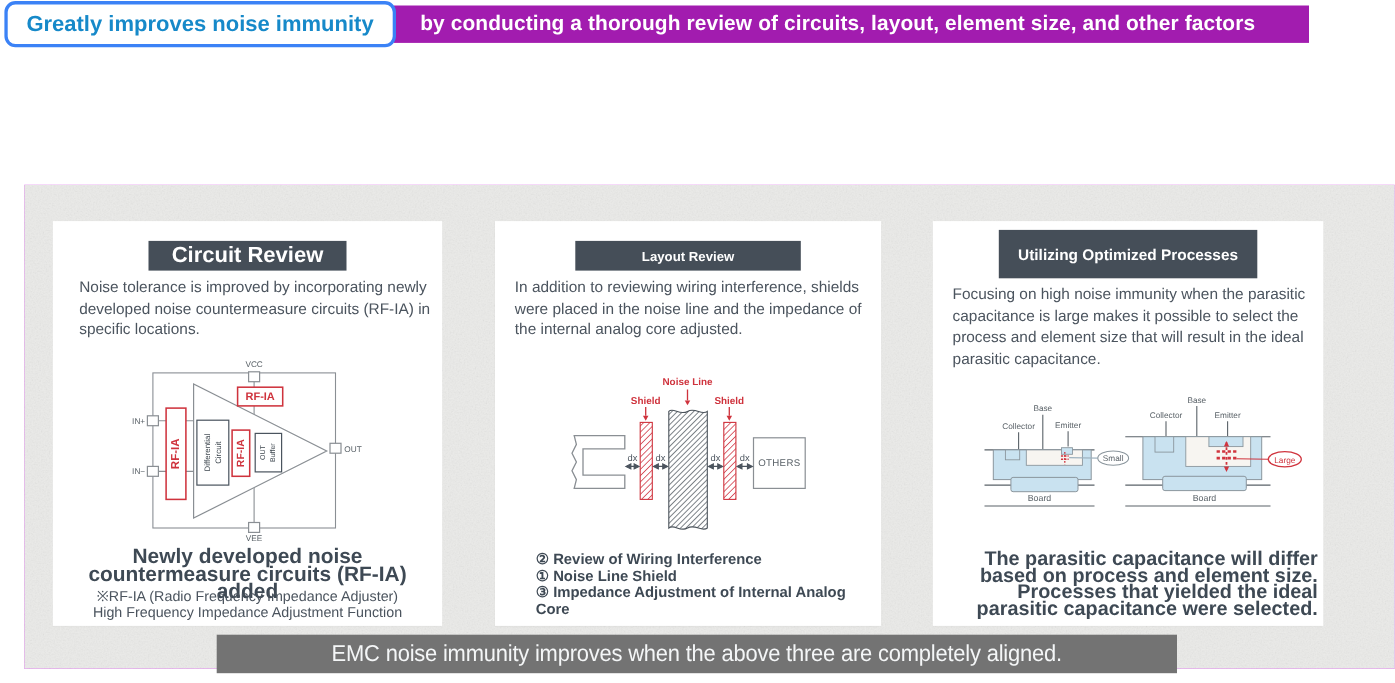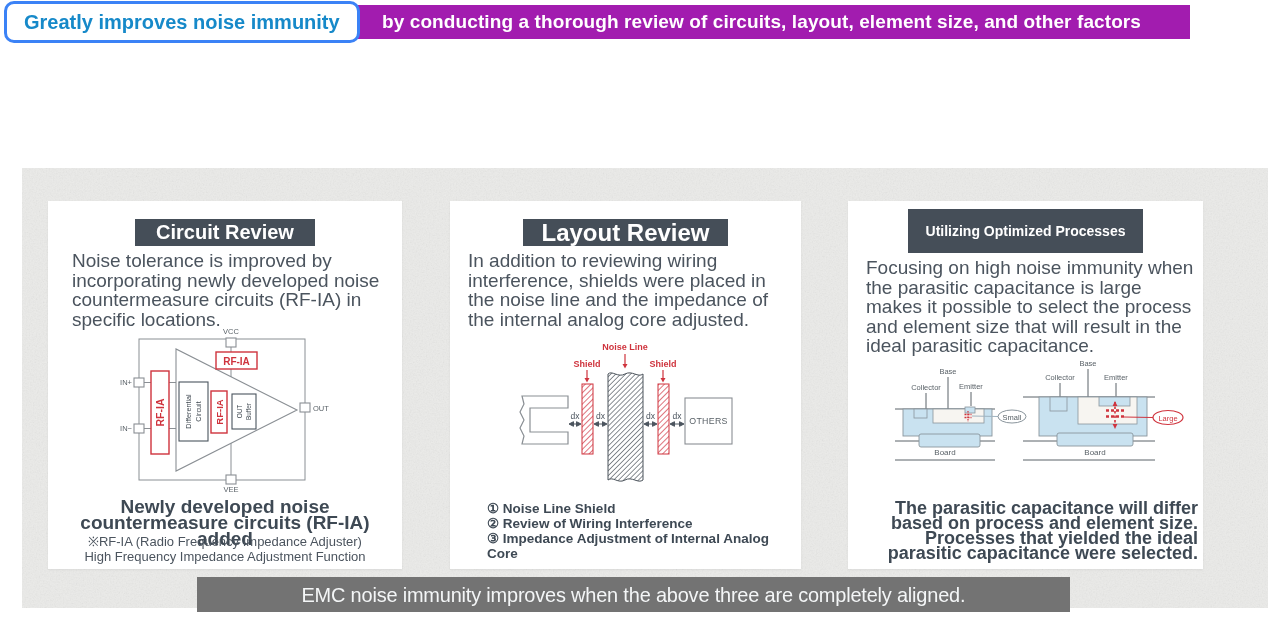--- a/index.html
+++ b/index.html
@@ -18,23 +18,23 @@
   .panel{position:absolute;left:22px;top:152px;width:1247px;height:440px;background:#d946ef;margin-top:16px;}
   .noise-svg{position:absolute;left:0;top:0;width:100%;height:100%;}
   
   .card{position:absolute;top:33px;height:368px;background:#fff;box-shadow:0 1px 2px rgba(0,0,0,.06);}
   .card1{left:26px;width:354px;}
   .card2{left:428px;width:351px;}
   .card3{left:826px;width:355px;}
   .badge{position:absolute;background:#454e58;color:#fff;font-weight:bold;text-align:center;
          display:flex;align-items:center;justify-content:center;box-sizing:border-box;}
   .badge1{left:87px;top:18px;width:180px;height:27px;font-size:20px;}
-  .badge2{left:73px;top:18px;width:205px;height:27px;font-size:24px;}
+  .badge2{left:73px;top:18px;width:205px;height:27px;font-size:12px;}
   .badge3{left:60px;top:8px;width:235px;height:44px;font-size:14px;line-height:22px;padding:0 6px;}
-  .card-body{position:absolute;font-size:19px;line-height:19.5px;color:#4b545e;}
+  .card-body{position:absolute;font-size:14px;line-height:19.5px;color:#4b545e;}
   .body1{left:24px;top:50px;width:320px;}
   .body2{left:18px;top:50px;width:327px;}
   .body3{left:18px;top:57px;width:332px;}
   .diag{position:absolute;}
   .diag1{left:52px;top:123px;}
   .diag2{left:32px;top:133px;}
   .diag3{left:14px;top:153px;}
   .caption1{position:absolute;left:20px;top:298px;width:314px;text-align:center;font-weight:bold;
             font-size:19px;line-height:16px;color:#3e4954;}
   .note1{position:absolute;left:8px;top:333px;width:338px;text-align:center;font-size:13px;
@@ -178,22 +178,22 @@
             <polygon points="188,90 192.5,87.7 192.5,92.3"></polygon>
             <polygon points="202,90 197.5,87.7 197.5,92.3"></polygon>
         </g>
         <text x="93" y="85" text-anchor="middle" font-size="8.5" fill="#4b545e">dx</text>
         <text x="118.5" y="85" text-anchor="middle" font-size="8.5" fill="#4b545e">dx</text>
         <text x="168.5" y="85" text-anchor="middle" font-size="8.5" fill="#4b545e">dx</text>
         <text x="195" y="85" text-anchor="middle" font-size="8.5" fill="#4b545e">dx</text>
       </svg>
 
       <div class="list2">
+        <div>② Review of Wiring Interference</div>
         <div>① Noise Line Shield</div>
-        <div>② Review of Wiring Interference</div>
         <div>③ Impedance Adjustment of Internal Analog Core</div>
       </div>
     </div>
 
     <div class="card card3">
       <div class="badge badge3">Utilizing Optimized Processes</div>
       <div class="card-body body3">Focusing on high noise immunity when the parasitic capacitance is large makes it possible to select the process and element size that will result in the ideal parasitic capacitance.</div>
 
       <svg class="diag diag3" width="340" height="125" viewBox="0 0 340 125">
 

